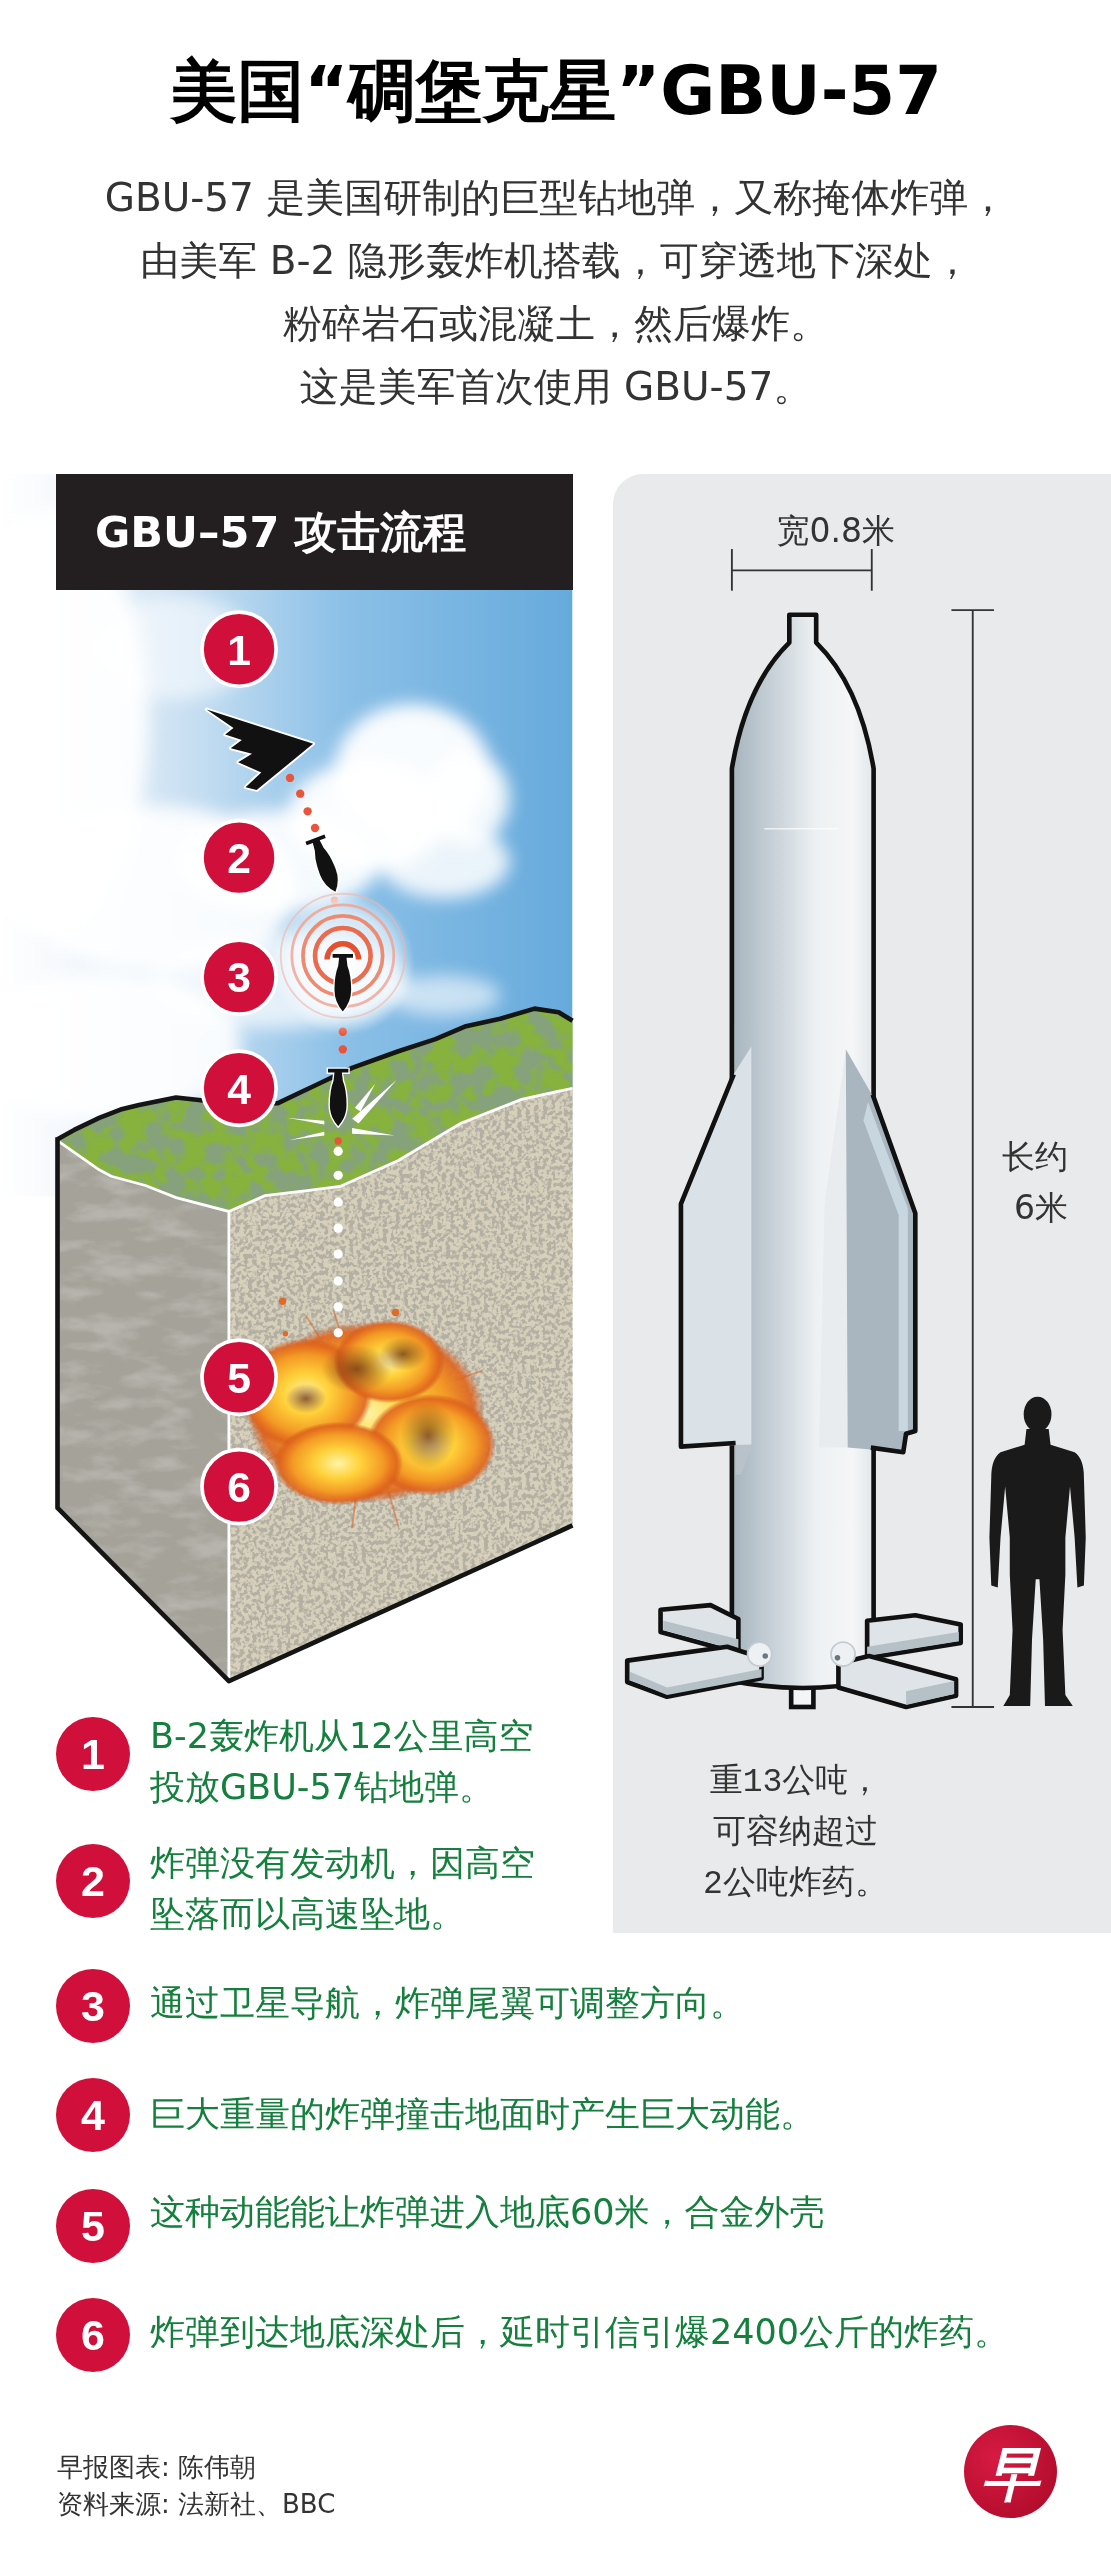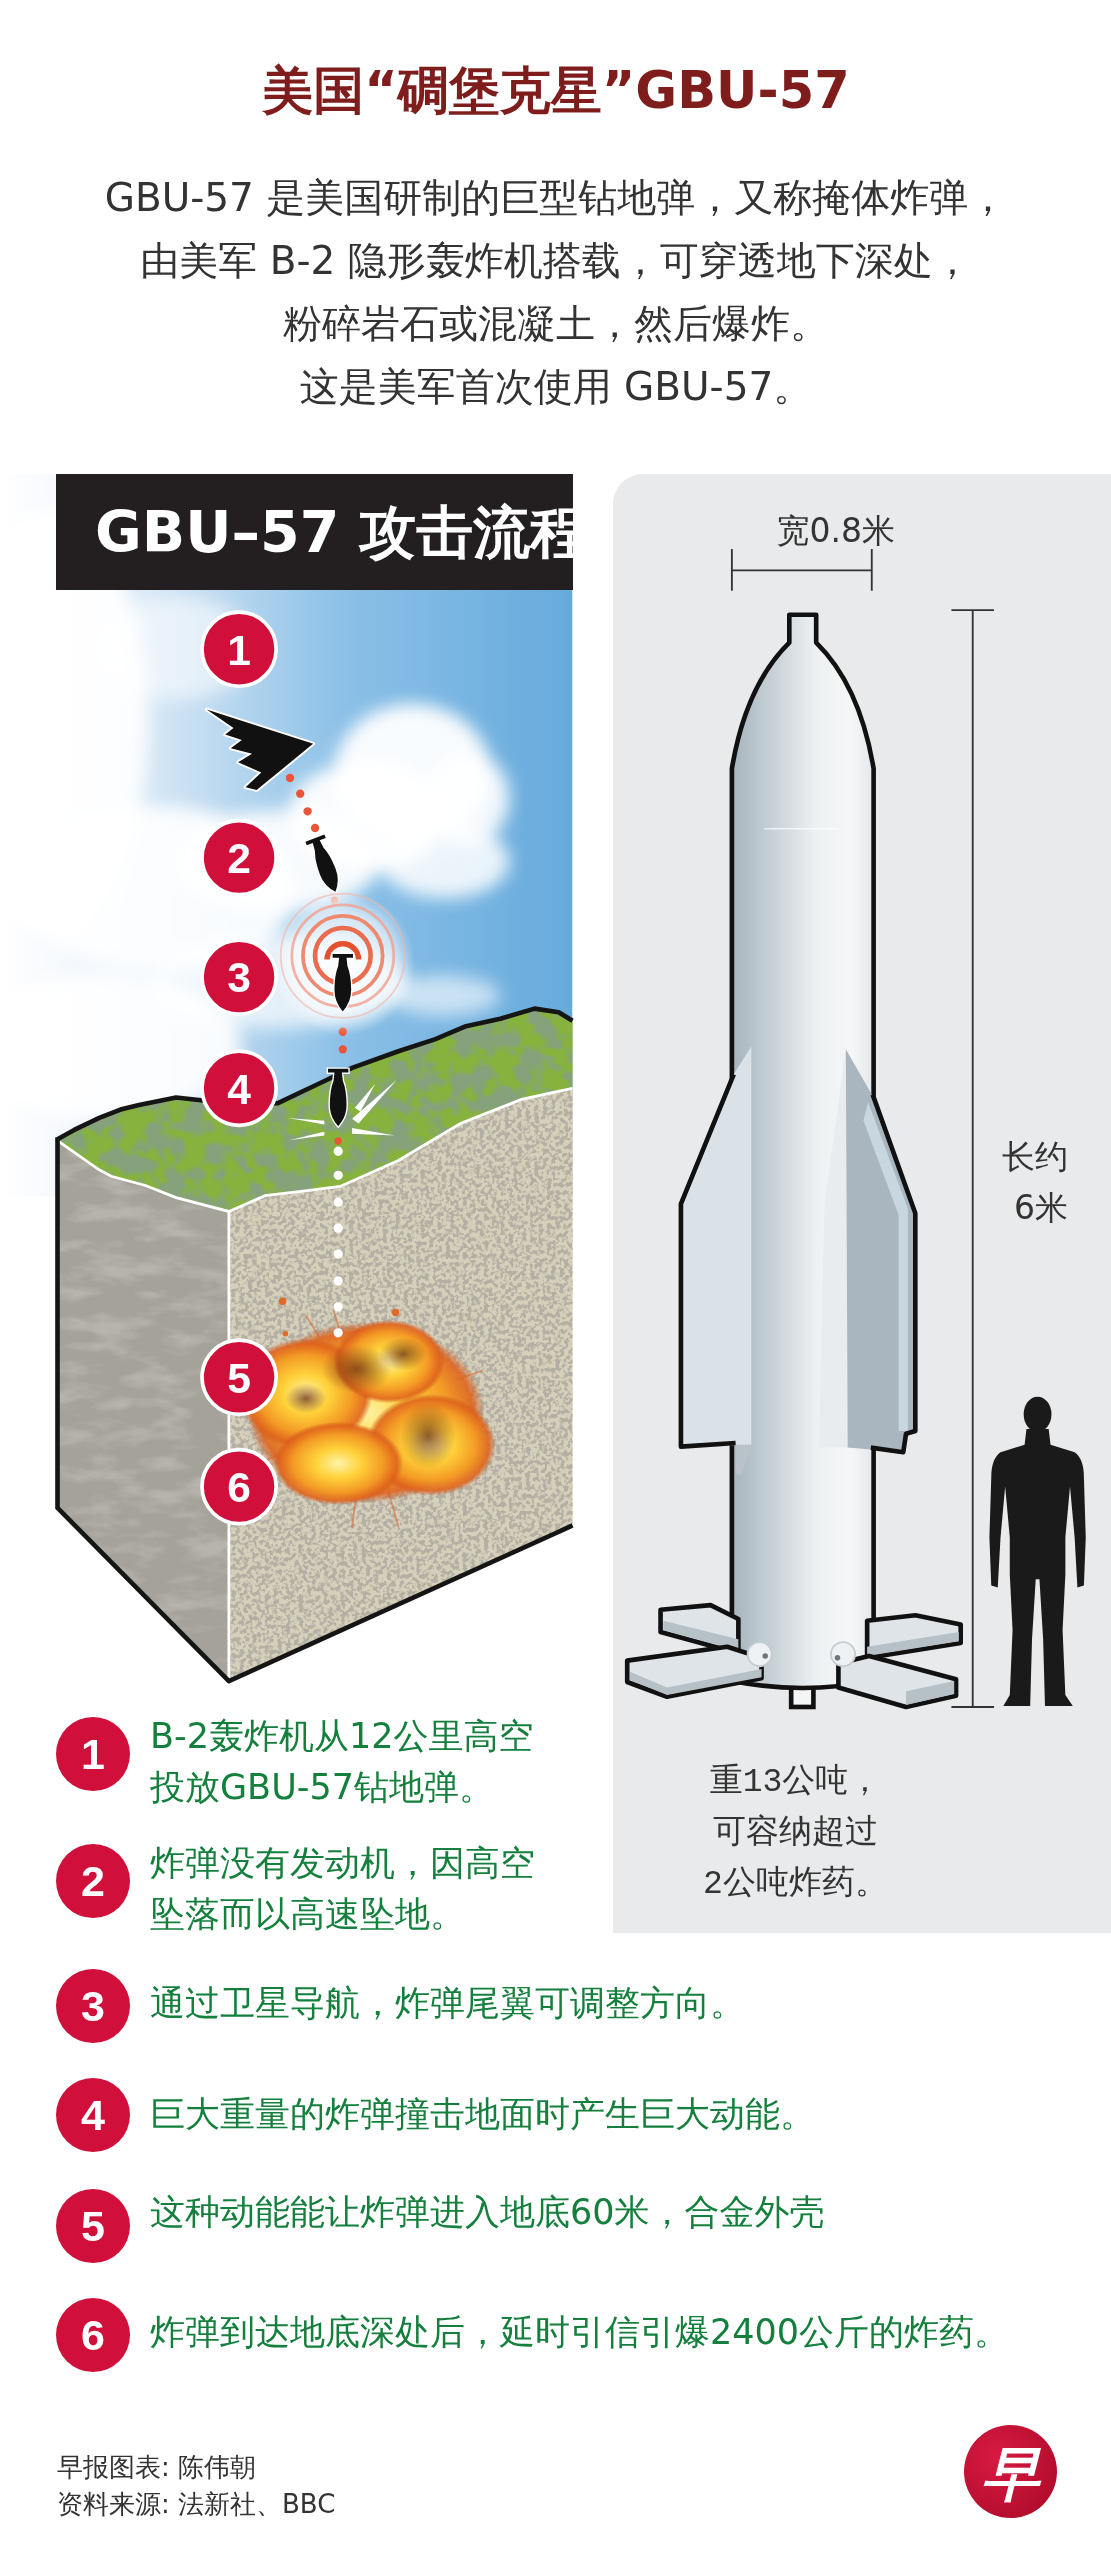--- a/index.html
+++ b/index.html
@@ -1,22 +1,22 @@
 <!DOCTYPE html>
 <html style="font-size:15px"><head>
 <meta charset="utf-8">
 <style>
 html,body{margin:0;padding:0;background:#ffffff;}
 body{width:1112px;height:2576px;position:relative;overflow:hidden;font-family:"DejaVu Sans","Liberation Sans",sans-serif;color:#333333;}
 .abs{position:absolute;}
-.title{left:0;top:54px;width:1112px;text-align:center;font-size:51px;line-height:74px;font-weight:bold;color:#7f1d1d;white-space:nowrap;}
+.title{left:0;top:54px;width:1112px;text-align:center;font-size:67px;line-height:74px;font-weight:bold;color:#000000;white-space:nowrap;}
 .intro{left:0;top:166px;width:1112px;text-align:center;font-size:39px;line-height:63px;color:#333333;}
 .intro div{white-space:nowrap;text-align:center;}
 .illus{left:0;top:463px;width:593px;height:1232px;}
-.flow-header{left:56px;top:474px;width:517px;height:116px;background:#231f20;color:#ffffff;font-weight:bold;font-size:57px;line-height:116px;padding-left:39px;box-sizing:border-box;white-space:nowrap;}
+.flow-header{left:56px;top:474px;width:517px;height:116px;background:#231f20;color:#ffffff;font-weight:bold;font-size:43px;line-height:116px;padding-left:39px;box-sizing:border-box;white-space:nowrap;}
 .panel{left:613px;top:474px;width:499px;height:1459px;background:#e9eaeb;border-top-left-radius:30px;}
 .panel-svg{left:613px;top:474px;width:499px;height:1459px;}
 .lbl{font-size:33px;line-height:37px;color:#333333;text-align:right;white-space:nowrap;}
 .width-label{left:710px;top:512px;width:185px;}
 .len-label{left:975px;width:93px;}
 .weight{left:649px;top:1757px;width:293px;font-size:33px;line-height:51px;text-align:center;color:#333333;white-space:nowrap;font-family:Liberation Mono, monospace;}
 .step-badge{left:56px;width:74px;height:74px;border-radius:50%;background:#d0103a;color:#ffffff;font-weight:bold;font-size:43px;line-height:74px;text-align:center;font-family:"Liberation Sans",sans-serif;}
 .step-text{left:150px;font-size:35px;line-height:51px;color:#15803d;white-space:nowrap;}
 .footer{left:57px;font-size:26px;line-height:37px;color:#333333;white-space:nowrap;}
 .logo{left:964px;top:2425px;width:93px;height:93px;}

